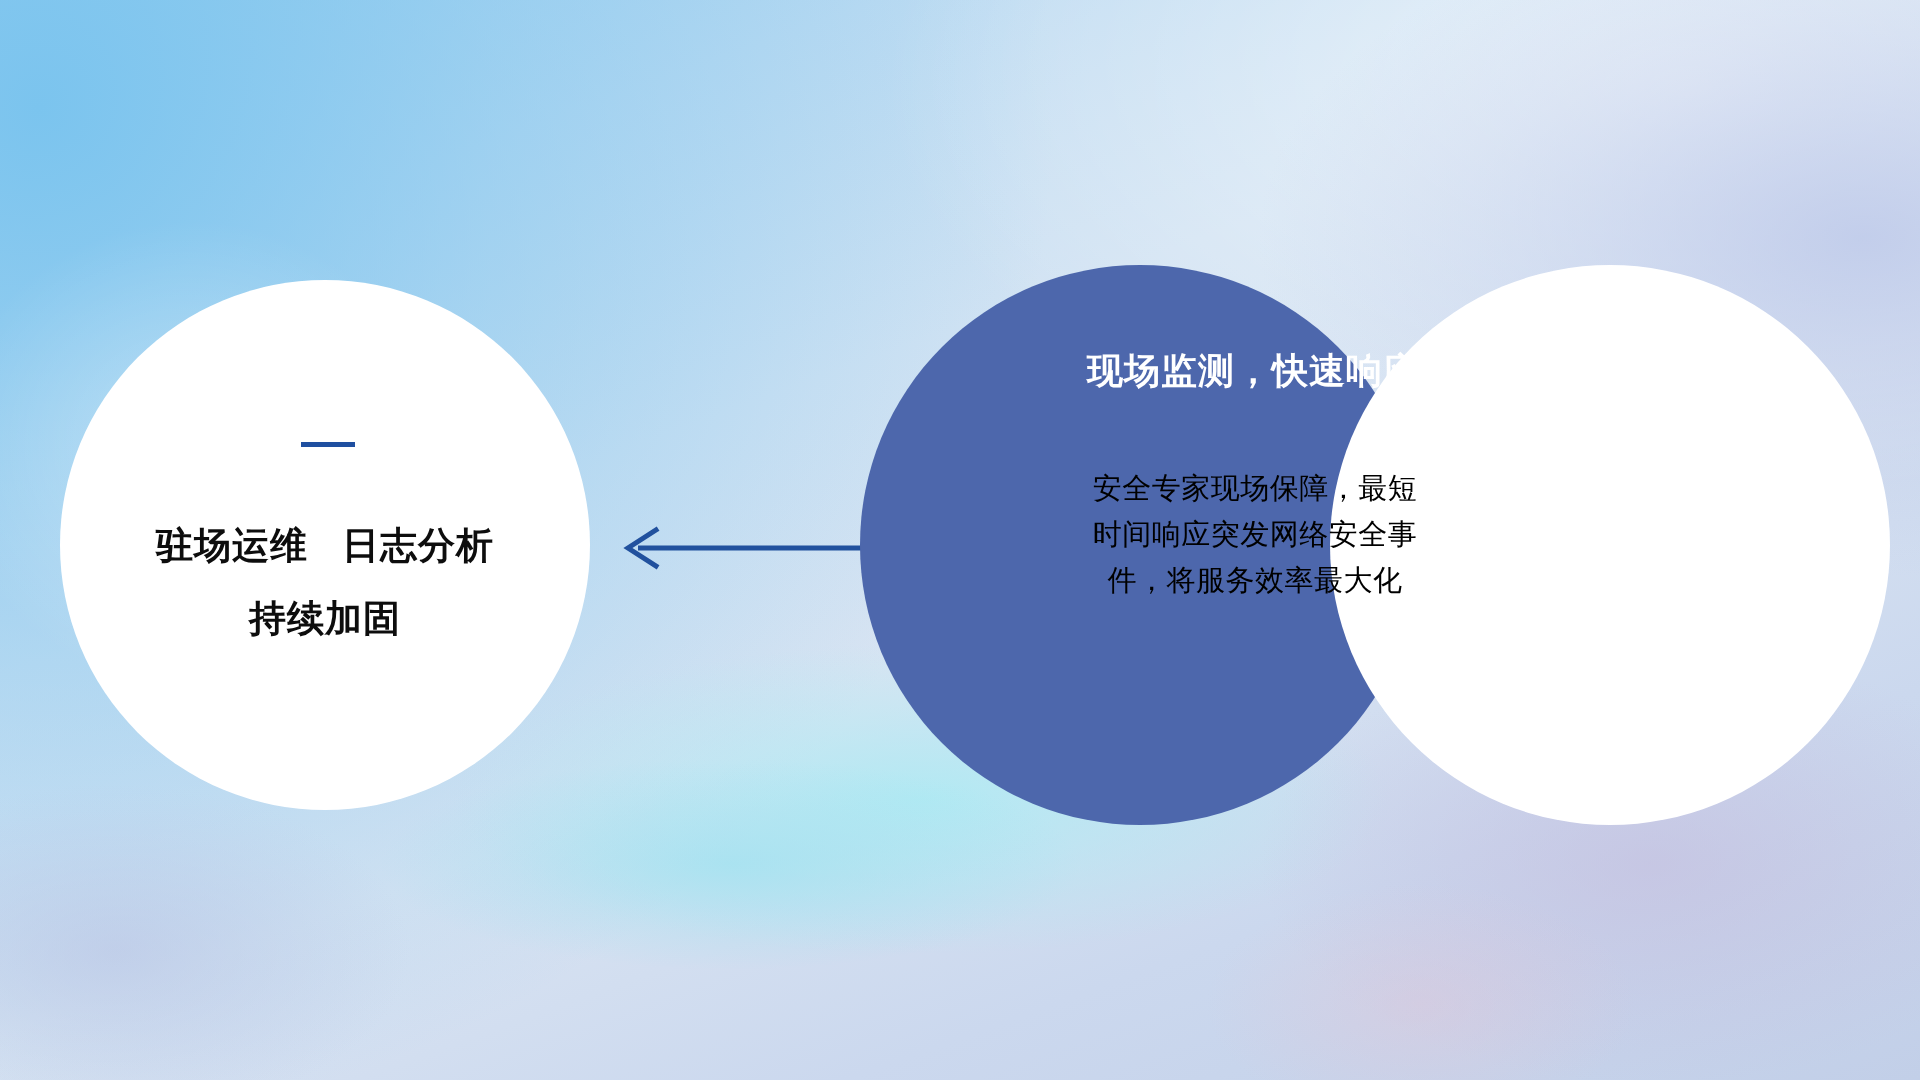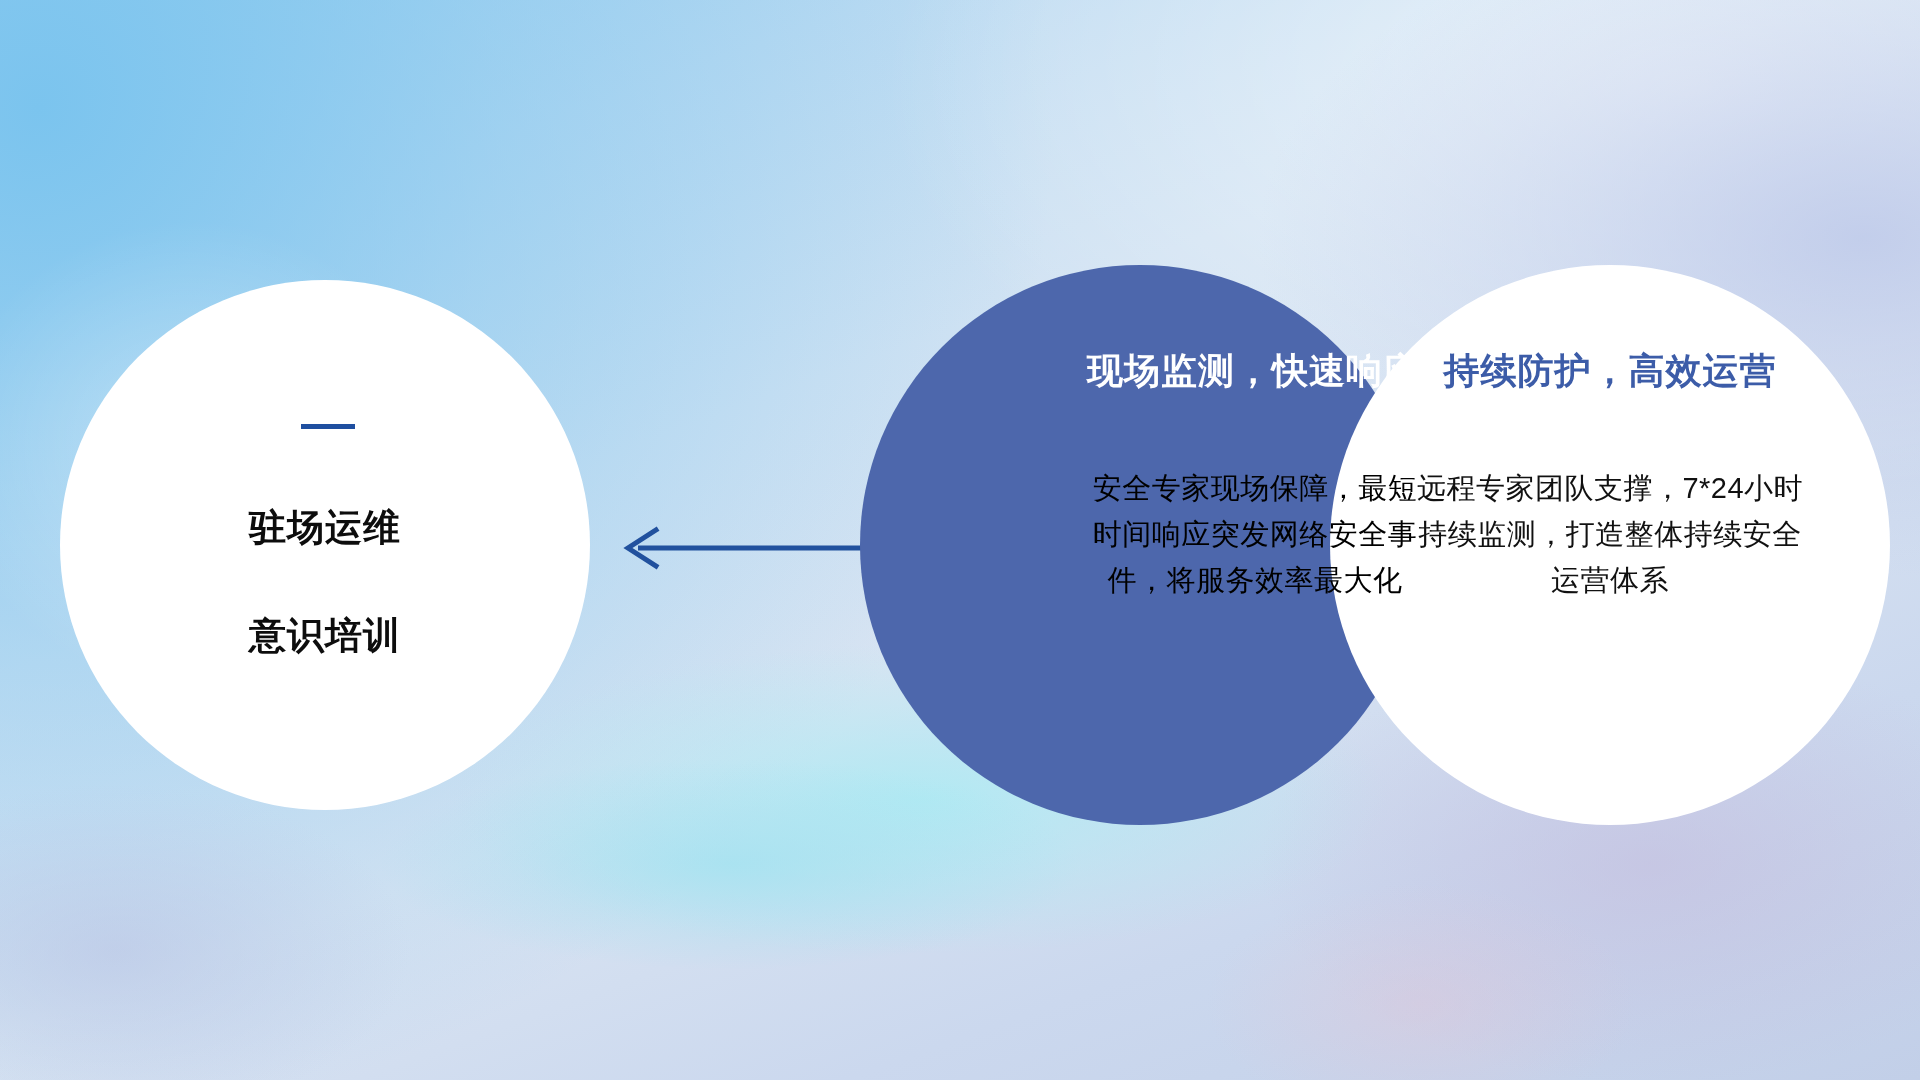--- a/index.html
+++ b/index.html
@@ -233,31 +233,28 @@
 
   <div class="circle" id="circle-left"></div>
   <div class="circle" id="circle-middle"></div>
   <div class="circle" id="circle-right"></div>
 
   <div id="left-content">
     <div id="left-divider"></div>
 
     <div class="left-row">
       <span>驻场运维</span>
+      <span>日志分析</span>
     </div>
 
     <div class="left-row">
+      <span>持续加固</span>
     </div>
 
-    <div class="left-row-single">意识培训</div>
   </div>
 
   <div id="middle-content">
     <div id="middle-title">现场监测，快速响应</div>
     <div id="middle-body">安全专家现场保障，最短时间响应突发网络安全事件，将服务效率最大化</div>
   </div>
 
-  <div id="right-content">
-    <div id="right-title">持续防护，高效运营</div>
-    <div id="right-body">远程专家团队支撑，7*24小时持续监测，打造整体持续安全运营体系</div>
-  </div>
 
 </div>
 
 </body></html>

